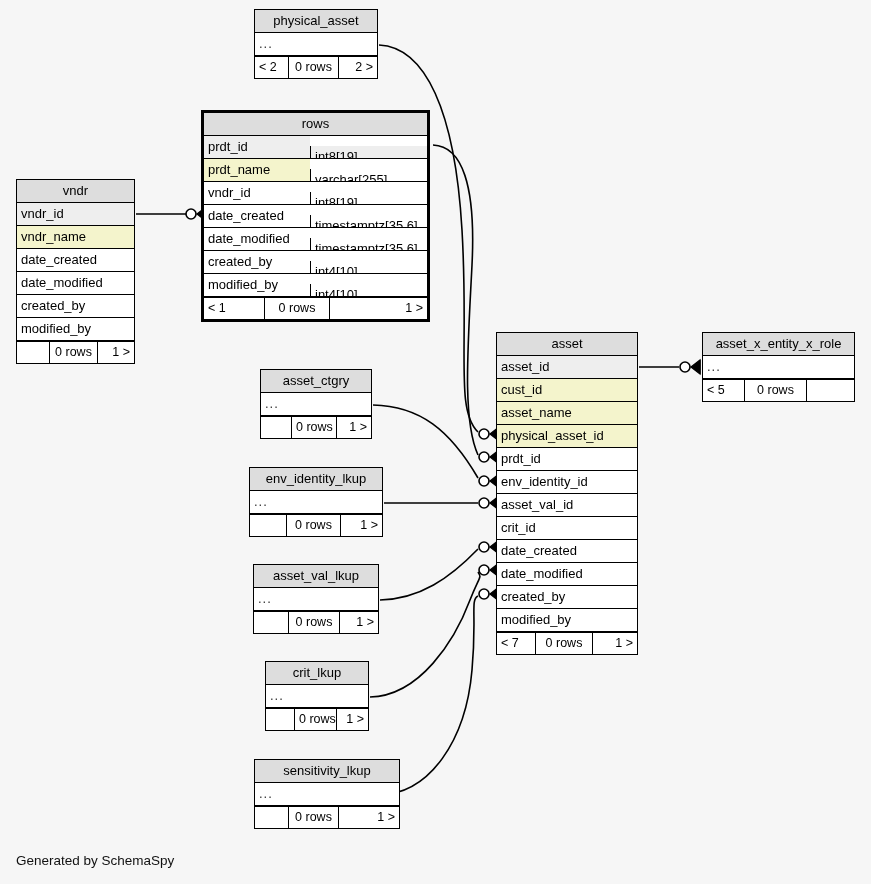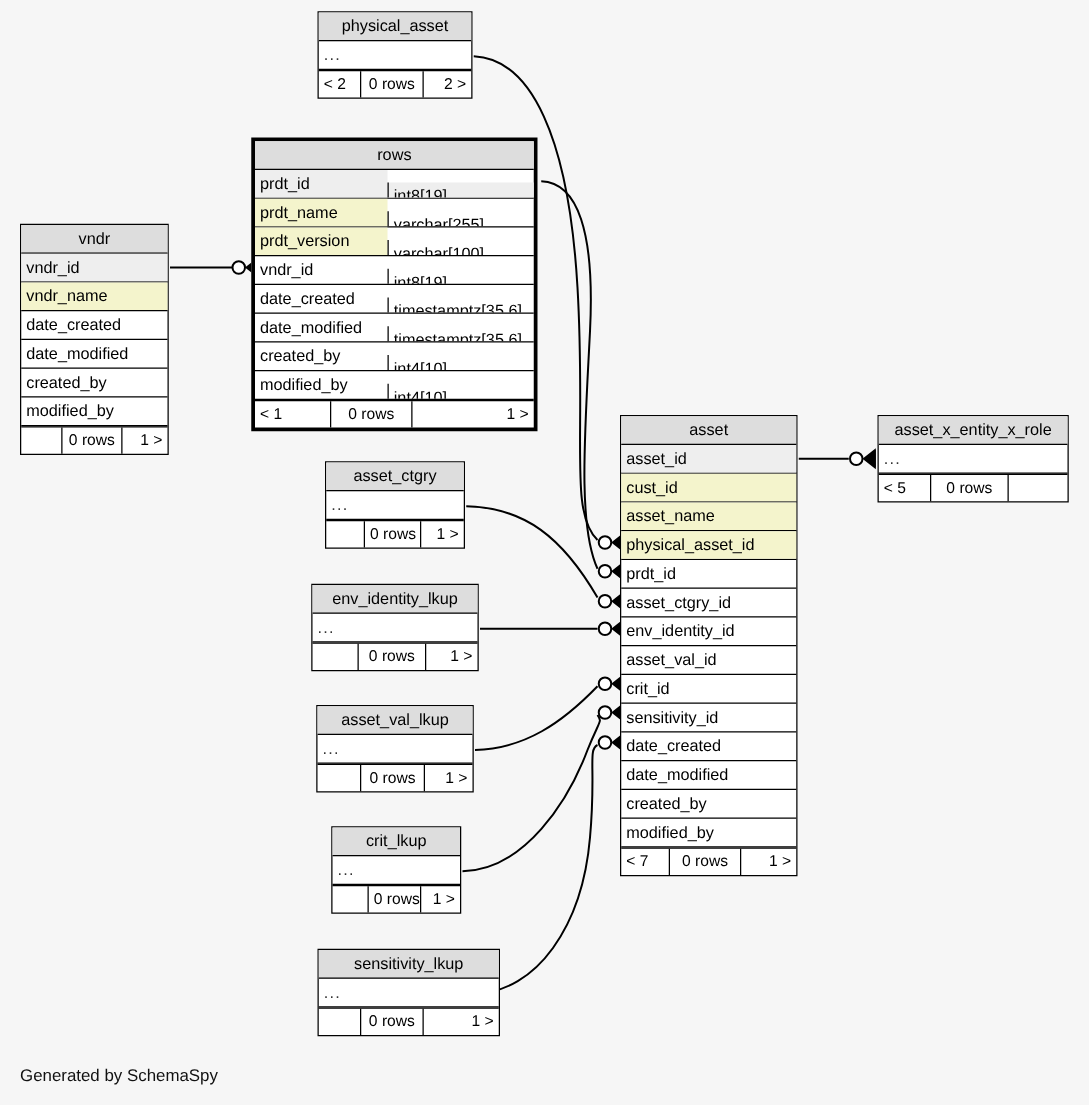--- a/index.html
+++ b/index.html
@@ -184,24 +184,20 @@
       <div class="table-box focused" style="left: 201px; top: 110px; width: 229px;">
         <div class="tbl-header">rows</div>
         <div class="row pk">
           <div class="cell-name" style="width: 106px; flex: 0 0 106px;">prdt_id</div>
           <div class="cell-type" style="flex: 1 1 auto;">int8[19]</div>
         </div>
         <div class="row idx">
           <div class="cell-name" style="width: 106px; flex: 0 0 106px;">prdt_name</div>
           <div class="cell-type" style="flex: 1 1 auto;">varchar[255]</div>
         </div>
-        <div class="row idx">
-          <div class="cell-name" style="width: 106px; flex: 0 0 106px;">prdt_version</div>
-          <div class="cell-type" style="flex: 1 1 auto;">varchar[100]</div>
-        </div>
         <div class="row plain">
           <div class="cell-name" style="width: 106px; flex: 0 0 106px;">vndr_id</div>
           <div class="cell-type" style="flex: 1 1 auto;">int8[19]</div>
         </div>
         <div class="row plain">
           <div class="cell-name" style="width: 106px; flex: 0 0 106px;">date_created</div>
           <div class="cell-type" style="flex: 1 1 auto;">timestamptz[35,6]</div>
         </div>
         <div class="row plain">
           <div class="cell-name" style="width: 106px; flex: 0 0 106px;">date_modified</div>
@@ -258,33 +254,27 @@
         <div class="row idx">
           <div class="cell-name" style="width: 100%; flex: 1 1 auto;">asset_name</div>
         </div>
         <div class="row idx">
           <div class="cell-name" style="width: 100%; flex: 1 1 auto;">physical_asset_id</div>
         </div>
         <div class="row plain">
           <div class="cell-name" style="width: 100%; flex: 1 1 auto;">prdt_id</div>
         </div>
         <div class="row plain">
-          <div class="cell-name" style="width: 100%; flex: 1 1 auto;">asset_ctgry_id</div>
-        </div>
-        <div class="row plain">
           <div class="cell-name" style="width: 100%; flex: 1 1 auto;">env_identity_id</div>
         </div>
         <div class="row plain">
           <div class="cell-name" style="width: 100%; flex: 1 1 auto;">asset_val_id</div>
         </div>
         <div class="row plain">
           <div class="cell-name" style="width: 100%; flex: 1 1 auto;">crit_id</div>
-        </div>
-        <div class="row plain">
-          <div class="cell-name" style="width: 100%; flex: 1 1 auto;">sensitivity_id</div>
         </div>
         <div class="row plain">
           <div class="cell-name" style="width: 100%; flex: 1 1 auto;">date_created</div>
         </div>
         <div class="row plain">
           <div class="cell-name" style="width: 100%; flex: 1 1 auto;">date_modified</div>
         </div>
         <div class="row plain">
           <div class="cell-name" style="width: 100%; flex: 1 1 auto;">created_by</div>
         </div>

